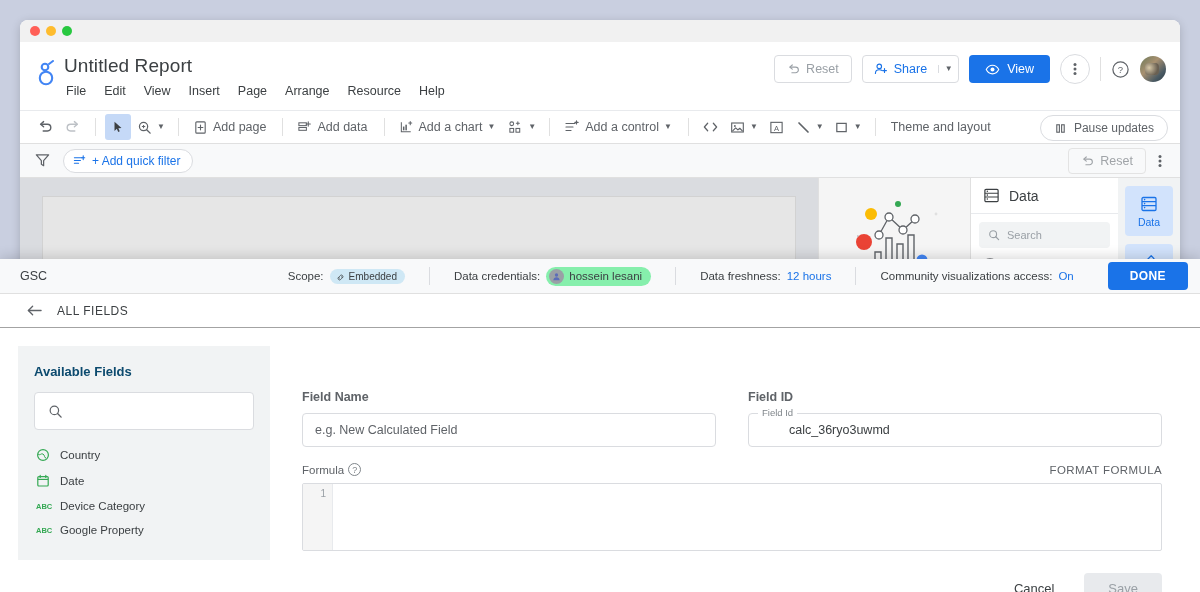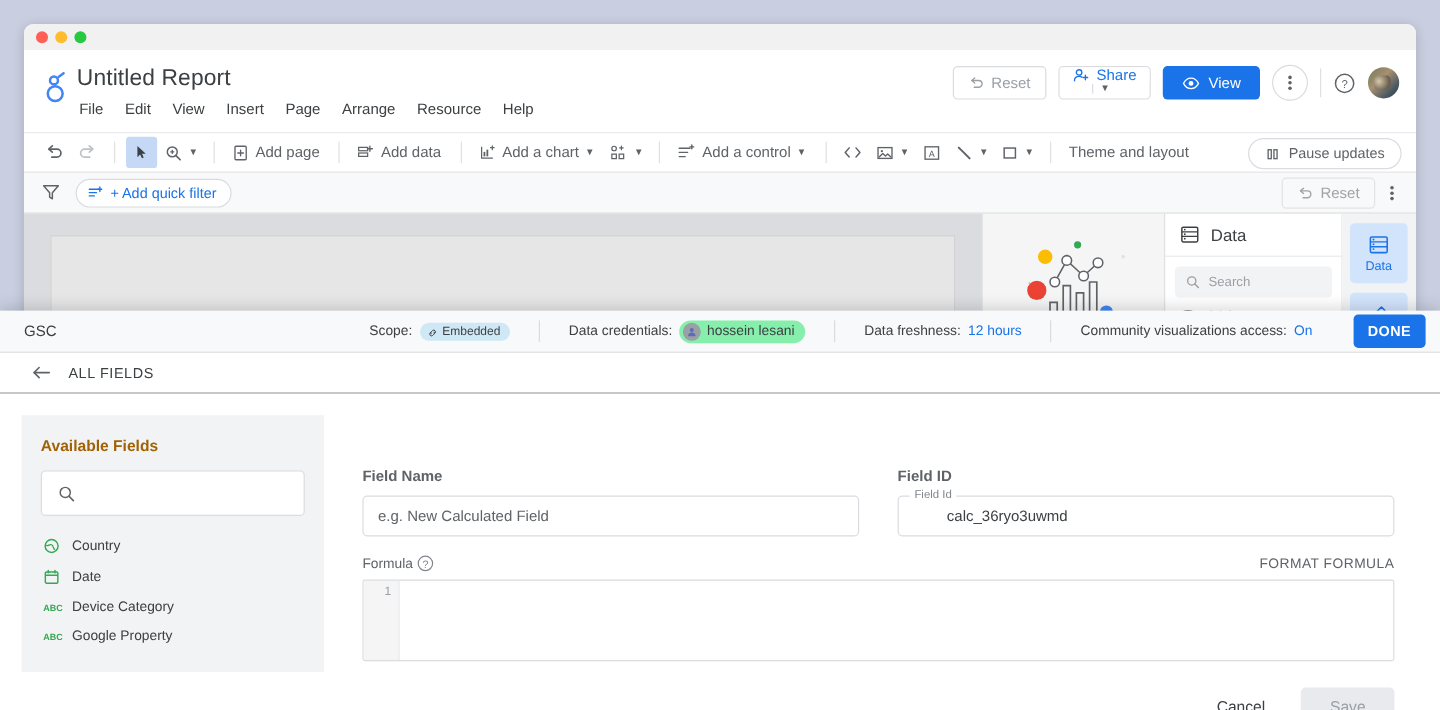--- a/index.html
+++ b/index.html
@@ -59,21 +59,21 @@
     display: flex; align-items: center; gap: 10px;
   }
   .btn-reset {
     display: flex; align-items: center; gap: 6px;
     height: 28px; padding: 0 12px;
     border: 1px solid #dadce0; border-radius: 4px;
     color: #9aa0a6; font-size: 12.5px; background: #fff;
   }
   .btn-share-group {
     display: flex; align-items: center; height: 28px;
-    border: 1px solid #dadce0; border-radius: 4px; overflow: hidden; flex-direction: column;
+    border: 1px solid #dadce0; border-radius: 4px; overflow: hidden;
   }
   .btn-share {
     display: flex; align-items: center; gap: 6px;
     padding: 0 11px; color: #1a73e8; font-size: 12.5px;
     font-weight: 500; background: #fff;
   }
   .btn-share-caret {
     width: 20px; display: flex; align-items: center; justify-content: center;
     border-left: 1px solid #dadce0; background: #fff;
   }
@@ -237,40 +237,40 @@
     background: #86efac; border-radius: 10px; padding: 2px 9px 2px 3px;
     display: flex; align-items: center; gap: 5px;
     font-size: 11.5px; color: #3c4043;
   }
   .chip-avatar {
     width: 15px; height: 15px; border-radius: 50%; background: #9aa0a6;
     display: flex; align-items: center; justify-content: center;
   }
   .lnk { color: #1a73e8; }
   .btn-done {
-    margin-left: 10px; height: 28px; padding: 0 12px; border-radius: 4px;
+    margin-left: 10px; height: 28px; padding: 0 22px; border-radius: 4px;
     background: #1a73e8; color: #fff; font-size: 12px; font-weight: 600;
     display: flex; align-items: center; letter-spacing: .4px;
   }
 
   .modal-subbar {
     height: 34px; border-bottom: 1px solid #a3a3a3;
     display: flex; align-items: center; gap: 14px; padding: 0 26px;
   }
   .allfields-label {
     font-size: 12px; color: #3c4043; letter-spacing: .5px;
   }
 
   .modal-body { display: flex; height: 232px; }
   .avail-panel {
     width: 252px; background: #f1f3f4; margin: 18px 0 0 18px;
     padding: 18px 16px 0 16px; height: 214px;
     overflow: hidden;
   }
-  .avail-title { font-size: 13px; color: #a16207; font-weight: 600; }
+  .avail-title { font-size: 13px; color: #0c4a6e; font-weight: 600; }
   .avail-search {
     margin-top: 13px; height: 38px; background: #fff;
     border: 1px solid #dadce0; border-radius: 4px;
     display: flex; align-items: center; padding: 0 13px;
   }
   .avail-list { margin-top: 12px; }
   .avail-item {
     display: flex; align-items: center; gap: 10px;
     padding: 6px 2px; font-size: 11.5px; color: #3c4043;
   }

